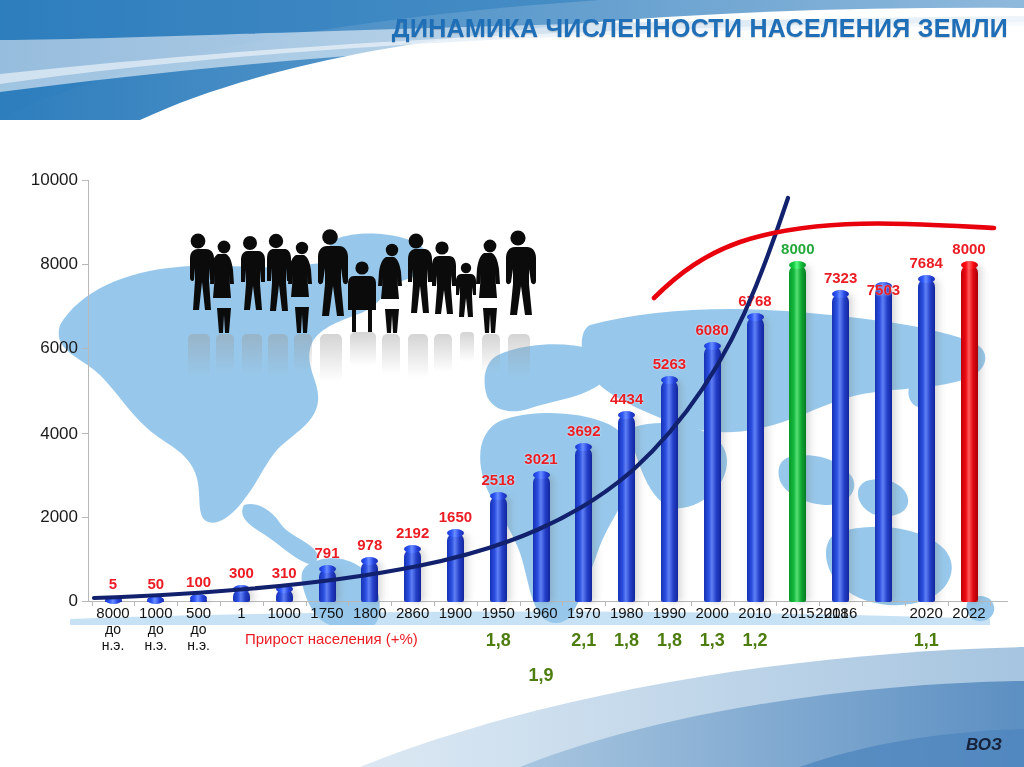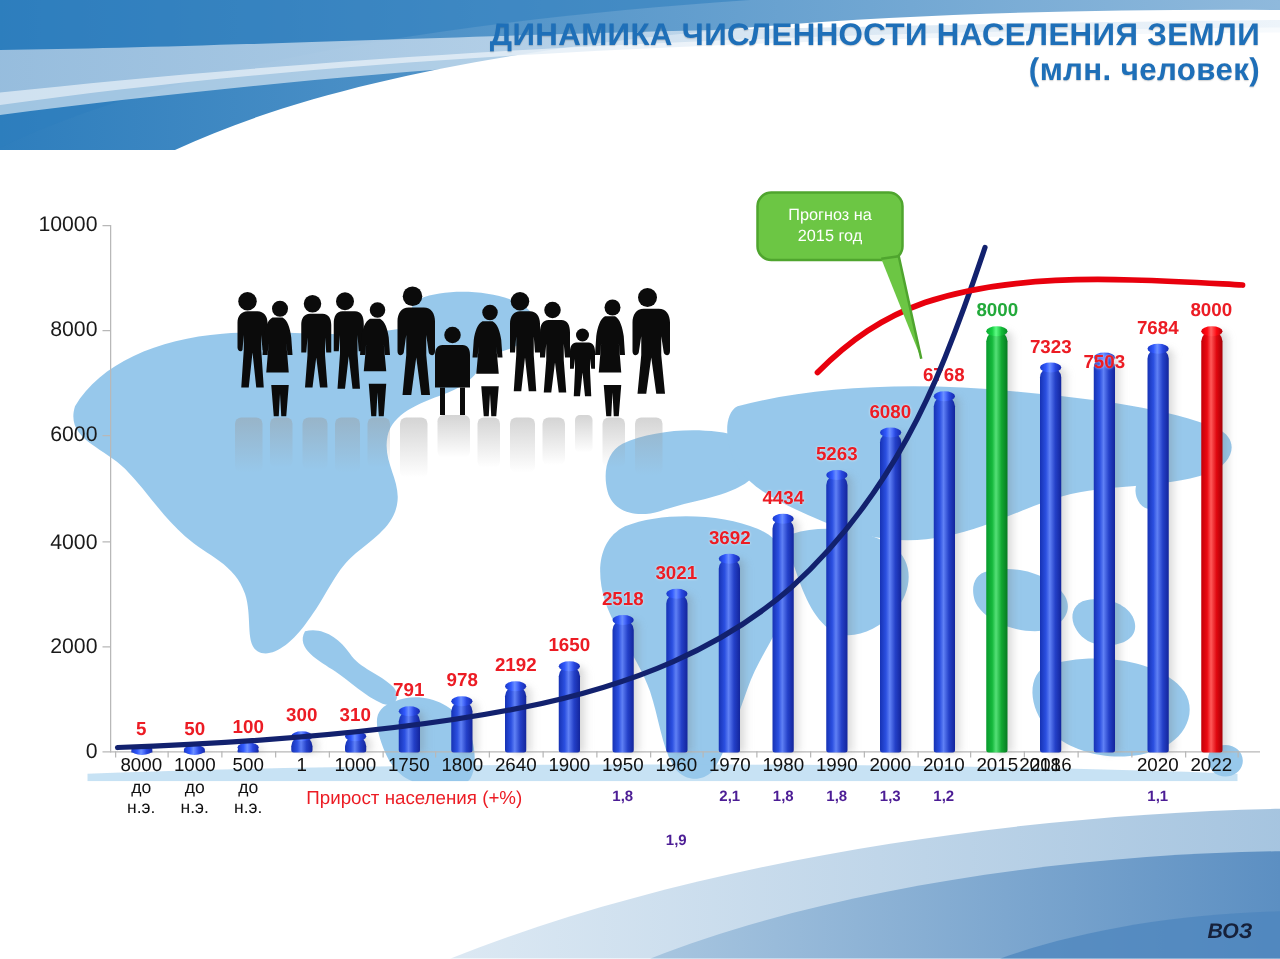--- a/index.html
+++ b/index.html
@@ -95,21 +95,21 @@
   .xlab{
     position:absolute;top:0;font-size:15px;color:#111;
     transform:translateX(-50%);text-align:center;white-space:nowrap;
   }
   .xlab .l2,.xlab .l3{display:block;font-size:14px;}
   .growth-title{
     position:absolute;left:245px;top:26px;
     font-size:15px;color:#EC1C24;white-space:nowrap;
   }
   .growth{
-    position:absolute;top:26px;font-size:12px;font-weight:bold;color:#4c1d95;
+    position:absolute;top:26px;font-size:18px;font-weight:bold;color:#4d7c0f;
     transform:translateX(-50%);
   }
 
   
   .source{
     position:absolute;right:22px;bottom:12px;
     font-size:17px;font-style:italic;font-weight:bold;color:#16213a;
   }
 </style>
 </head>
@@ -129,21 +129,20 @@
       </linearGradient>
     </defs>
     <path d="M0,0 L1024,0 L1024,8 C700,6 340,26 140,120 L0,120 Z" fill="url(#gtop1)"></path>
     <path d="M0,0 L600,0 C330,18 120,60 0,118 Z" fill="#2E7EBD" opacity="0.55"></path>
     <path d="M0,40 C200,38 470,22 1024,16 L1024,26 C520,30 230,52 0,84 Z" fill="url(#gtop2)" opacity="0.85"></path>
     <path d="M0,74 C230,50 520,26 1024,22 L1024,29 C540,34 250,60 0,92 Z" fill="#ffffff" opacity="0.55"></path>
   </svg>
 
   <div class="title-wrap">
     <div class="title-line">ДИНАМИКА ЧИСЛЕННОСТИ НАСЕЛЕНИЯ ЗЕМЛИ</div>
-    <div class="title-line">(млн. человек)</div>
   </div>
 
   <div class="chart">
 
     <svg class="mapbg" viewBox="0 0 975 420" preserveAspectRatio="none">
       <g fill="#8FC4EA">
 
         <path d="M30,120 C50,86 96,66 148,62 C196,58 240,66 276,60 C310,54 340,62 352,76
                  C362,88 344,104 326,110 C304,118 284,126 280,144 C276,164 290,178 288,196
                  C286,216 268,226 252,240 C238,252 230,274 216,292 C202,312 186,322 176,316
@@ -394,42 +393,33 @@
 
       <svg class="curves" viewBox="0 0 920 422" preserveAspectRatio="none">
 
         <path d="M6,418 C120,414 240,404 330,386 C420,368 490,338 545,290
                  C600,240 640,176 668,106 C684,66 694,36 700,18" fill="none" stroke="#12216E" stroke-width="4.2" stroke-linecap="round"></path>
 
         <path d="M566,118 C592,92 618,74 652,62 C700,46 760,42 818,44 C856,45 886,47 906,48" fill="none" stroke="#E8000D" stroke-width="4.6" stroke-linecap="round"></path>
       </svg>
     </div>
 
-    <div class="callout">
-      <div class="callout-box">
-        <span>Прогноз на</span>
-        <span>2015 год</span>
-      </div>
-      <svg style="position:absolute;left:80px;top:48px;width:130px;height:90px;overflow:visible;">
-        <path d="M20,6 L34,4 L52,86" fill="#6CC644" stroke="#4FA52E" stroke-width="2" stroke-linejoin="round"></path>
-      </svg>
-    </div>
   </div>
 
   <div class="xlabels">
     <div class="growth-title">Прирост населения (+%)</div>
     <div id="xlabels-host">
         <div class="xlab" style="left: 113px;"><span>8000</span><span class="l2">до</span><span class="l3">н.э.</span></div>
         <div class="xlab" style="left: 155.8px;"><span>1000</span><span class="l2">до</span><span class="l3">н.э.</span></div>
         <div class="xlab" style="left: 198.6px;"><span>500</span><span class="l2">до</span><span class="l3">н.э.</span></div>
         <div class="xlab" style="left: 241.4px;"><span>1</span></div>
         <div class="xlab" style="left: 284.2px;"><span>1000</span></div>
         <div class="xlab" style="left: 327px;"><span>1750</span></div>
         <div class="xlab" style="left: 369.8px;"><span>1800</span></div>
-        <div class="xlab" style="left: 412.6px;"><span>2640</span></div>
+        <div class="xlab" style="left: 412.6px;"><span>2860</span></div>
         <div class="xlab" style="left: 455.4px;"><span>1900</span></div>
         <div class="xlab" style="left: 498.2px;"><span>1950</span></div>
         <div class="xlab" style="left: 541px;"><span>1960</span></div>
         <div class="xlab" style="left: 583.8px;"><span>1970</span></div>
         <div class="xlab" style="left: 626.6px;"><span>1980</span></div>
         <div class="xlab" style="left: 669.4px;"><span>1990</span></div>
         <div class="xlab" style="left: 712.2px;"><span>2000</span></div>
         <div class="xlab" style="left: 755px;"><span>2010</span></div>
         <div class="xlab" style="left: 797.8px;"><span>2015</span></div>
         <div class="xlab" style="left: 840.6px;"><span>2016</span></div>

